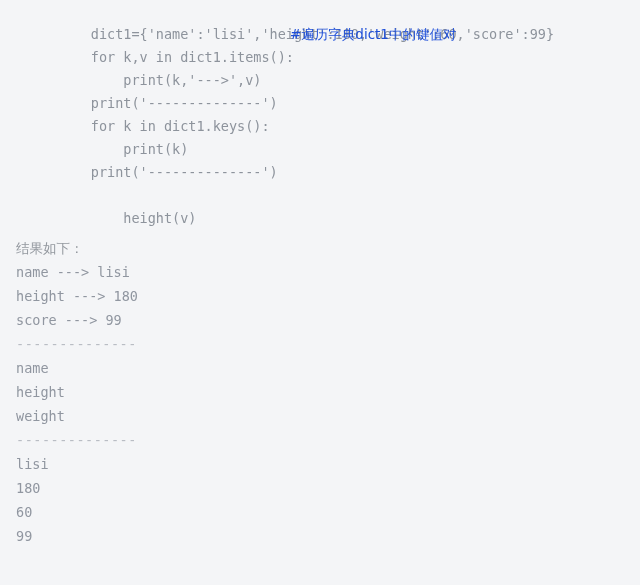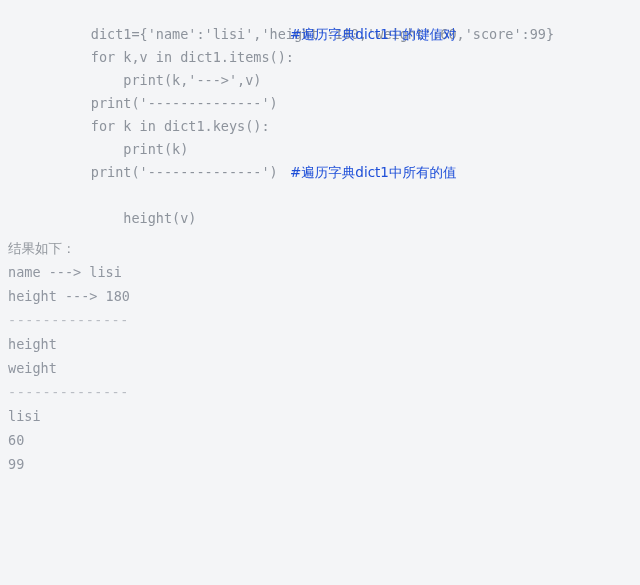--- a/index.html
+++ b/index.html
@@ -57,21 +57,21 @@
   
   .out-block {
     position: absolute;
     left: 0;
     top: 236px;
     width: 640px;
   }
   .out-line {
     height: 24px;
     line-height: 24px;
-    padding-left: 8px;
+    padding-left: 16px;
     white-space: pre;
     font-size: 13.5px;
     color: #9096a0;
     font-family: "DejaVu Sans Mono", "Liberation Mono", monospace;
   }
   .out-line.cjk {
     font-family: "DejaVu Sans", "Liberation Sans", sans-serif;
     color: #93989f;
   }
   .out-line.sep {
@@ -114,39 +114,41 @@
       <span class="src">    print(k)</span>
       <span class="cmt"></span>
     </div>
 
     <div class="code-line">
       <span class="src">print('--------------')</span>
       <span class="cmt"></span>
     </div>
 
     <div class="code-line">
-      <span class="cmt">#遍历字典dict1中所有的值</span>
     </div>
 
     <div class="code-line">
       <span class="src">    height(v)</span>
       <span class="cmt"></span>
     </div>
 
   </div>
 
   <div class="out-block">
 
     <div class="out-line cjk">结果如下：</div>
 
     <div class="out-line">name ---&gt; lisi</div>
     <div class="out-line">height ---&gt; 180</div>
+    <div class="out-line">score ---&gt; 99</div>
     <div class="out-line sep">--------------</div>
+    <div class="out-line">name</div>
     <div class="out-line">height</div>
     <div class="out-line">weight</div>
     <div class="out-line sep">--------------</div>
     <div class="out-line">lisi</div>
+    <div class="out-line">180</div>
     <div class="out-line">60</div>
     <div class="out-line">99</div>
 
   </div>
 
 </div>
 
 </body></html>

